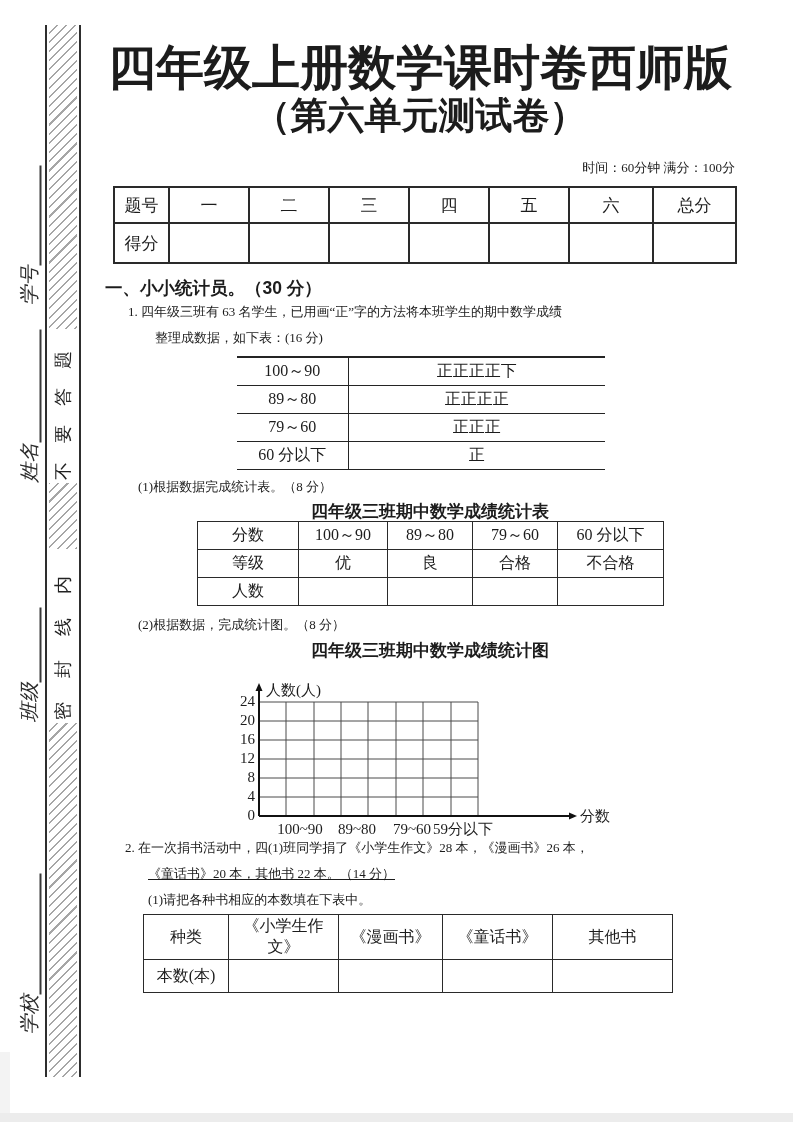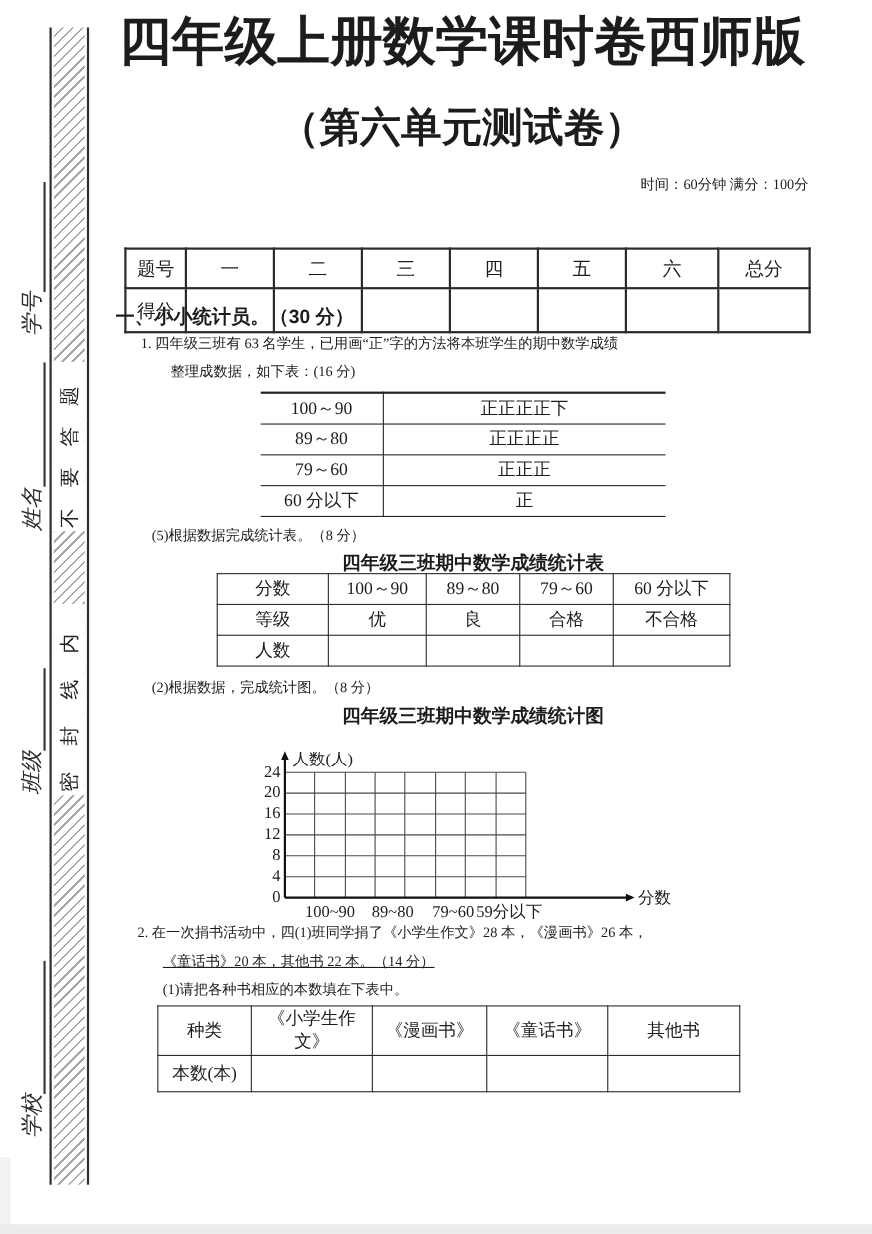--- a/index.html
+++ b/index.html
@@ -18,29 +18,29 @@
   .seal-band .b2{letter-spacing:19px;}
   .seal-fields{position:absolute;left:-424px;top:567px;width:905px;height:30px;transform:rotate(-90deg);
     display:flex;align-items:center;font-size:20px;font-style:italic;color:#2c2c2c;white-space:nowrap;}
   .fline{display:inline-block;border-bottom:2px solid #3a3a3a;height:16px;align-self:flex-end;margin-bottom:2px;}
   .fline.l1{width:121px;margin-right:151px;}
   .fline.l2{width:75px;margin-right:125px;}
   .fline.l3{width:113px;margin-right:24px;}
   .fline.l4{width:100px;}
 
   
-  .title{position:absolute;left:100px;width:640px;top:9px;text-align:center;
+  .title{position:absolute;left:100px;width:640px;top:38px;text-align:center;
     font-family:"Liberation Sans",sans-serif;font-weight:900;font-size:48px;line-height:60px;}
   .subtitle{position:absolute;left:100px;width:640px;top:92px;text-align:center;
     font-family:"Liberation Sans",sans-serif;font-weight:900;font-size:37px;line-height:48px;}
   .meta{position:absolute;left:105px;width:630px;top:159px;text-align:right;font-size:13px;}
 
   
   table{border-collapse:collapse;table-layout:fixed;}
-  .score-table{position:absolute;left:113px;top:186px;margin-top:39px;}
+  .score-table{position:absolute;left:113px;top:186px;}
   .score-table td{border:2px solid #2a2a2a;text-align:center;font-size:17px;}
   .score-table tr.r1 td{height:32px;}
   .score-table tr.r2 td{height:36px;}
 
   .sec-heading{position:absolute;left:105px;top:276px;font-family:"Liberation Sans",sans-serif;
     font-weight:bold;font-size:17.5px;}
   .bodyline{position:absolute;font-size:13px;white-space:nowrap;}
 
   .tally{position:absolute;left:237px;top:356px;border-top:2px solid #242424;}
   .tally td{border-bottom:1.7px solid #242424;text-align:center;font-size:16px;height:25px;}
@@ -149,21 +149,21 @@
       <td class="c1">79～60</td>
       <td>正正正</td>
     </tr>
     <tr>
       <td class="c1">60 分以下</td>
       <td>正</td>
     </tr>
   </tbody>
     </table>
 
-  <div class="bodyline" style="left:138px;top:478px;">(5)根据数据完成统计表。（8 分）</div>
+  <div class="bodyline" style="left:138px;top:478px;">(1)根据数据完成统计表。（8 分）</div>
   <div class="tbl-title" style="top:500px;">四年级三班期中数学成绩统计表</div>
 
   <table class="stats">
     <colgroup>
         <col style="width:101px">
         <col style="width:89px">
         <col style="width:85px">
         <col style="width:85px">
         <col style="width:106px">
       </colgroup>

